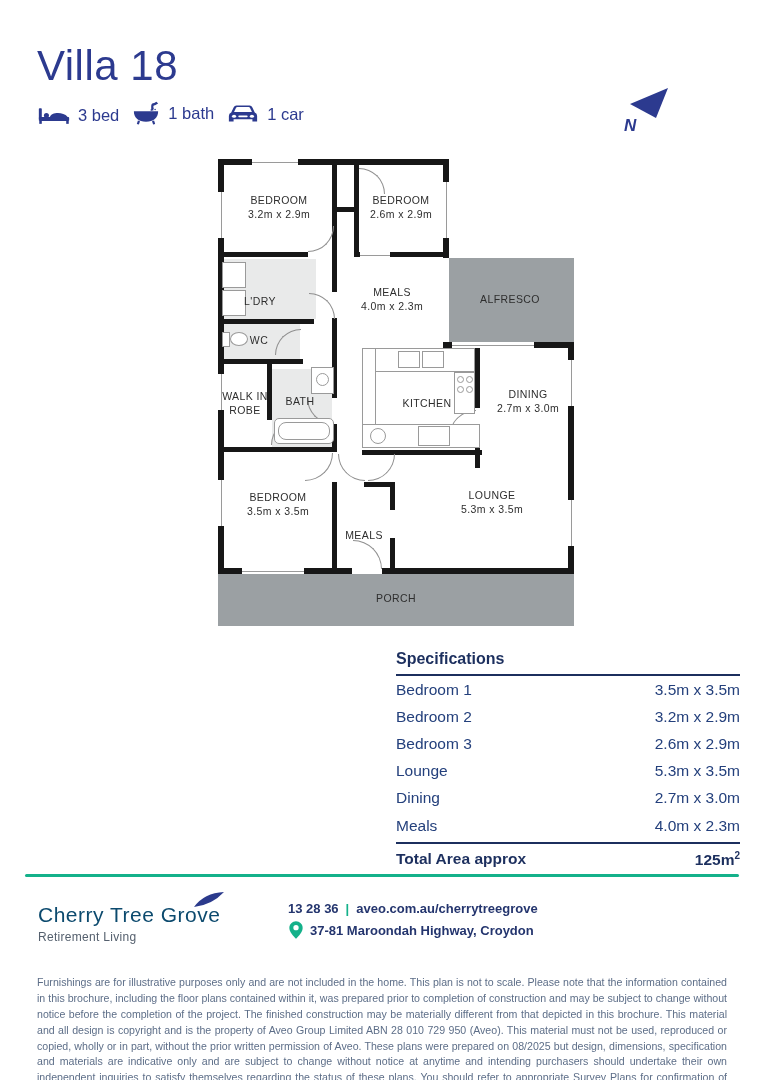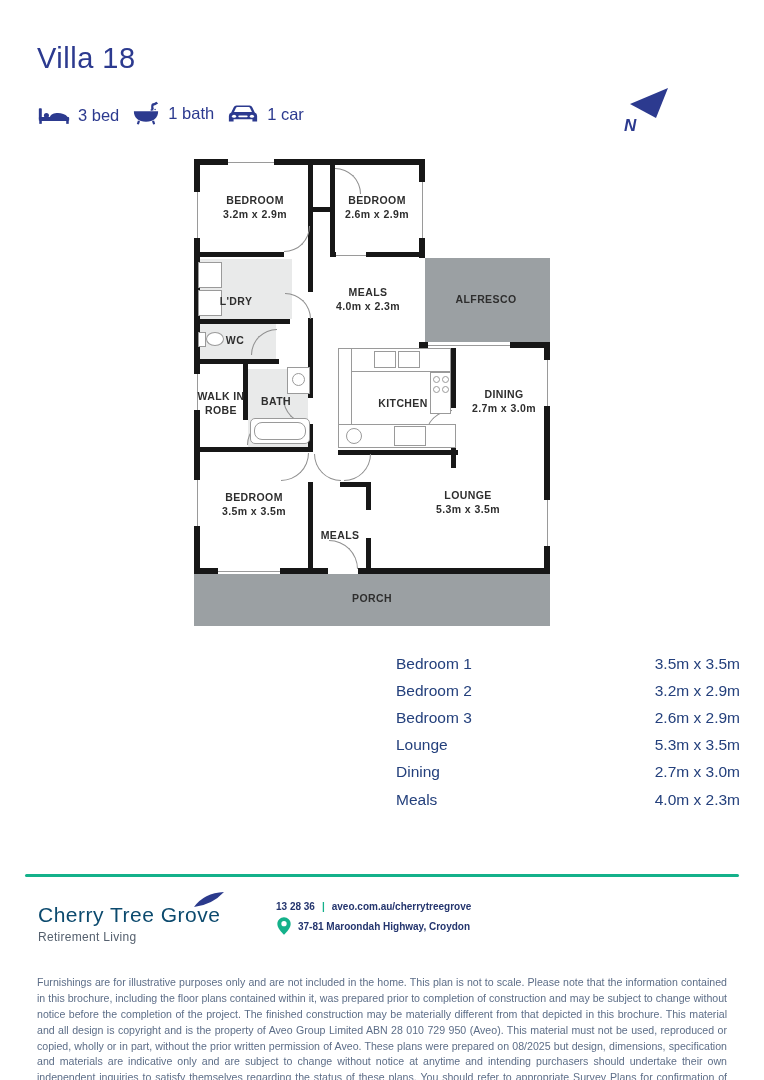--- a/index.html
+++ b/index.html
@@ -1,26 +1,26 @@
 <!DOCTYPE html>
 <html><head>
 <meta charset="utf-8">
 <style>
   html,body{margin:0;padding:0;background:#ffffff;}
   body{font-family:"Liberation Sans","DejaVu Sans",sans-serif;}
   .page{position:relative;width:764px;height:1080px;background:#fff;overflow:hidden;margin:0 auto;}
 
   
-  .title{position:absolute;left:37px;top:42px;font-size:29px;color:#2c3a8f;font-weight:500;letter-spacing:.5px;}
+  .title{position:absolute;left:37px;top:42px;font-size:42px;color:#2c3a8f;font-weight:500;letter-spacing:.5px;}
   .features{position:absolute;left:38px;top:100px;display:flex;align-items:flex-end;gap:13px;color:#2c3a8f;font-size:16.5px;}
   .feature{display:flex;align-items:center;gap:8px;}
   .compass{position:absolute;left:616px;top:78px;}
 
   
-  .plan{position:absolute;left:188px;top:152px;width:372px;height:478px;font-weight:bold;}
+  .plan{position:absolute;left:212px;top:152px;width:372px;height:478px;}
   .wall{position:absolute;background:#171717;}
   .area-gray{position:absolute;background:#9ba0a3;}
   .area-light{position:absolute;background:#e9eaea;}
   .winh{position:absolute;background:#fff;}
   .winh::after{content:"";position:absolute;left:0;right:0;top:50%;height:1px;background:#9a9a9a;}
   .winv{position:absolute;background:#fff;}
   .winv::after{content:"";position:absolute;top:0;bottom:0;left:50%;width:1px;background:#9a9a9a;}
   .gap{position:absolute;background:#fff;}
   .door{position:absolute;}
   .door-tr{border-top:1.2px solid #8f8f8f;border-right:1.2px solid #8f8f8f;border-radius:0 100% 0 0;}
@@ -40,21 +40,21 @@
   .specs .total{display:flex;justify-content:space-between;font-size:15.5px;font-weight:700;color:#1c2f5e;
                 border-top:2.5px solid #1c2f5e;padding-top:6px;margin-top:3px;}
   .specs sup{font-size:10px;}
 
   
   .rule{position:absolute;left:25px;top:874px;width:714px;height:3px;background:#14b18a;border-radius:2px;}
   .ctg{position:absolute;left:38px;top:903px;}
   .ctg .name{font-size:21px;color:#0c4a6e;letter-spacing:.5px;position:relative;}
   .ctg .leaf{position:absolute;right:-6px;top:-12px;}
   .ctg .tag{font-size:12px;color:#55606e;margin-top:3px;letter-spacing:.3px;}
-  .contact{position:absolute;left:276px;top:901px;color:#24356e;font-weight:700;font-size:10px;}
+  .contact{position:absolute;left:288px;top:901px;color:#24356e;font-weight:700;font-size:13px;}
   .contact .l1{display:flex;gap:7px;align-items:center;}
   .contact .sep{color:#14b18a;font-weight:700;}
   .contact .l2{display:flex;gap:6px;align-items:center;margin-top:4px;}
   .aveo{position:absolute;left:610px;top:890px;font-size:47px;color:#253a85;font-weight:500;letter-spacing:0;}
 
   .disclaimer{position:absolute;left:37px;top:975px;width:690px;font-size:10.6px;line-height:1.5;
               color:#5d6e88;text-align:justify;}
   svg{display:block;}
 </style>
 </head>
@@ -246,20 +246,21 @@
     <div class="rlabel" style="left:280px;top:351px;">
       <span>LOUNGE</span>
         <span>5.3m x 3.5m</span>
     </div>
     <div class="rlabel" style="left:184px;top:447px;">
       <span>PORCH</span>
     </div>
   </div>
 
   <div class="specs">
+    <div class="hd">Specifications</div>
     <div class="row">
       <span>Bedroom 1</span>
         <span>3.5m x 3.5m</span>
     </div>
     <div class="row">
       <span>Bedroom 2</span>
         <span>3.2m x 2.9m</span>
     </div>
     <div class="row">
       <span>Bedroom 3</span>
@@ -269,20 +270,24 @@
       <span>Lounge</span>
         <span>5.3m x 3.5m</span>
     </div>
     <div class="row">
       <span>Dining</span>
         <span>2.7m x 3.0m</span>
     </div>
     <div class="row">
       <span>Meals</span>
         <span>4.0m x 2.3m</span>
+    </div>
+    <div class="total">
+      <span>Total Area approx</span>
+      <span><span>125m</span><sup>2</sup></span>
     </div>
   </div>
 
   <div class="rule"></div>
 
   <div class="ctg">
     <div class="name">
       <span>Cherry Tree Grove</span>
       <span class="leaf">
         <svg width="34" height="18" viewBox="0 0 34 18">

